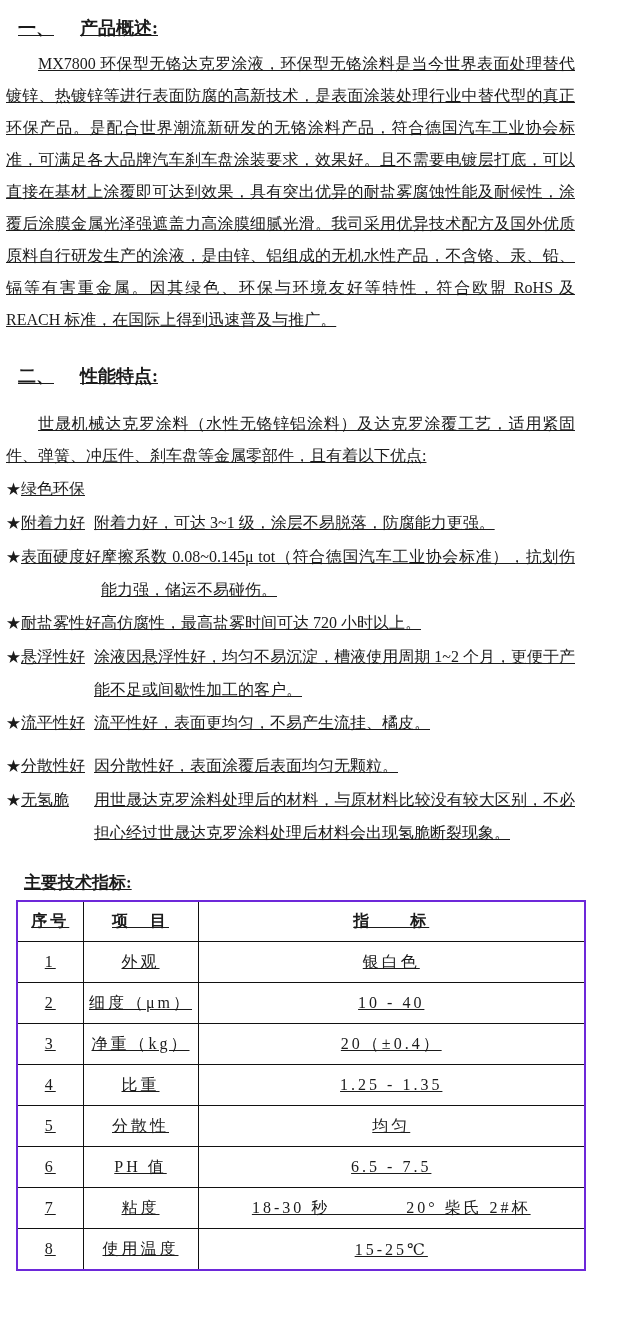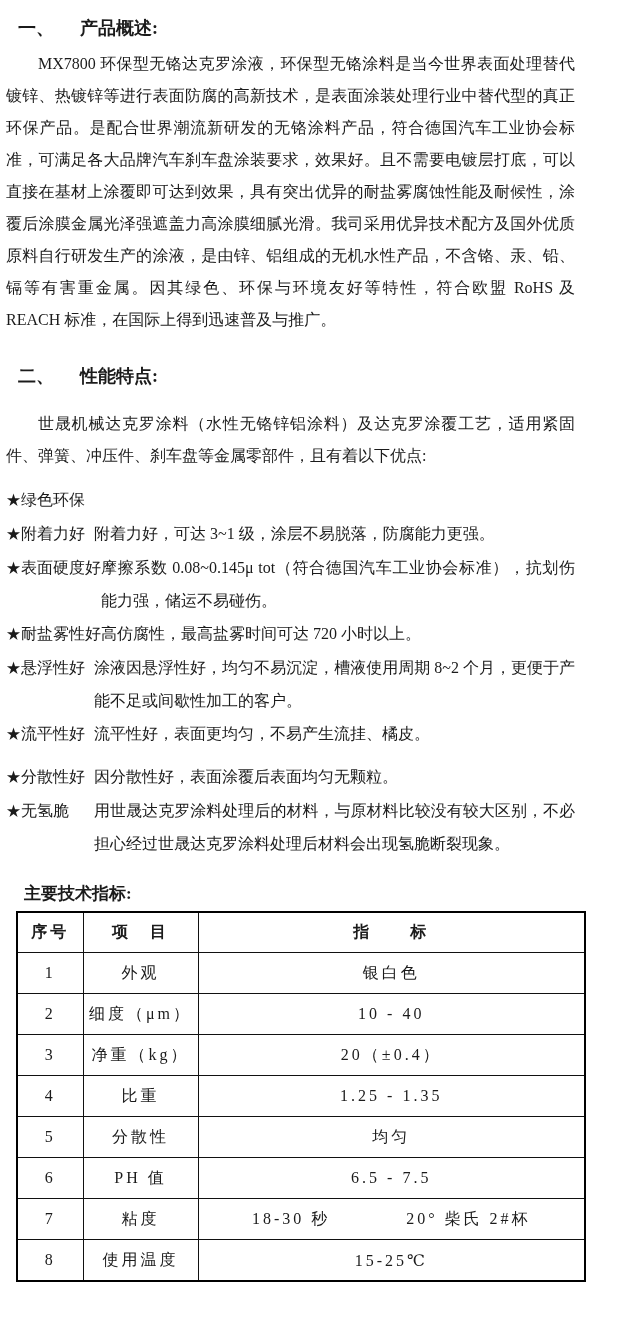--- a/index.html
+++ b/index.html
@@ -1,46 +1,46 @@
 <!DOCTYPE html>
 <html lang="zh"><head>
 <meta charset="utf-8">
 <style>
   html,body{margin:0;padding:0;}
   body{
     width:618px;height:1328px;background:#ffffff;overflow:hidden;
     font-family:"Liberation Serif","DejaVu Serif",serif;
     color:#1b1b1b;
   }
-  .page{box-sizing:border-box;width:618px;height:1328px;padding:14px 43px 0 6px;}
+  .page{box-sizing:border-box;width:618px;height:1328px;padding:14px 43px 0 6px;text-decoration:underline;}
 
   
   .sec-head{font-size:18px;font-weight:bold;margin:2px 0 8px 12px;line-height:24px;}
   .sec-head .sec-num{margin-right:26px;}
   .sec-head.s2{margin-top:28px;margin-bottom:20px;}
 
   
   .para{font-size:16px;line-height:32px;text-align:justify;text-indent:32px;margin:0;}
 
   
-  .bullets{margin-top:11px;font-size:16px;}
+  .bullets{font-size:16px;}
   .bullet{display:flex;line-height:33px;}
   .bullet.gap{margin-top:9px;}
   .blabel{flex:none;min-width:88px;white-space:nowrap;}
   .star{display:inline-block;font-size:15px;}
   .bdesc{flex:1;text-align:justify;}
 
   
   .tbl-head{font-size:17px;font-weight:bold;margin:22px 0 5px 18px;line-height:24px;}
 
   
   .spec-table{
     border-collapse:collapse;table-layout:fixed;
     width:568px;margin-left:10px;
-    border:2px solid #000000;
+    border:2px solid #6d28d9;
   }
   .spec-table th,.spec-table td{
     border:1px solid #111111;
     text-align:center;vertical-align:middle;
     font-size:16px;letter-spacing:3px;
     white-space:pre-wrap;padding:0 2px;overflow:hidden;
   }
   .spec-table th{height:39px;font-weight:bold;}
   .spec-table td{height:40px;font-weight:normal;}
   .col-no{width:66px;}
@@ -80,21 +80,21 @@
       <span class="bdesc">摩擦系数 0.08~0.145μ tot（符合德国汽车工业协会标准），抗划伤能力强，储运不易碰伤。</span>
     </div>
 
     <div class="bullet">
       <span class="blabel"><span class="star">★</span><span>耐盐雾性好</span></span>
       <span class="bdesc">高仿腐性，最高盐雾时间可达 720 小时以上。</span>
     </div>
 
     <div class="bullet">
       <span class="blabel"><span class="star">★</span><span>悬浮性好</span></span>
-      <span class="bdesc">涂液因悬浮性好，均匀不易沉淀，槽液使用周期 8~2 个月，更便于产能不足或间歇性加工的客户。</span>
+      <span class="bdesc">涂液因悬浮性好，均匀不易沉淀，槽液使用周期 1~2 个月，更便于产能不足或间歇性加工的客户。</span>
     </div>
 
     <div class="bullet">
       <span class="blabel"><span class="star">★</span><span>流平性好</span></span>
       <span class="bdesc">流平性好，表面更均匀，不易产生流挂、橘皮。</span>
     </div>
 
     <div class="bullet gap">
       <span class="blabel"><span class="star">★</span><span>分散性好</span></span>
       <span class="bdesc">因分散性好，表面涂覆后表面均匀无颗粒。</span>

